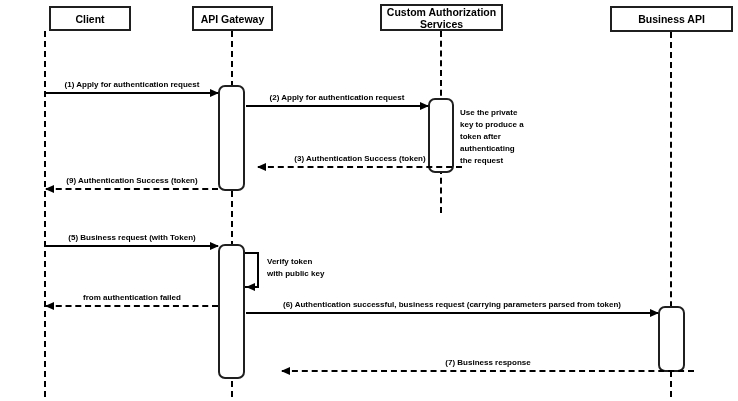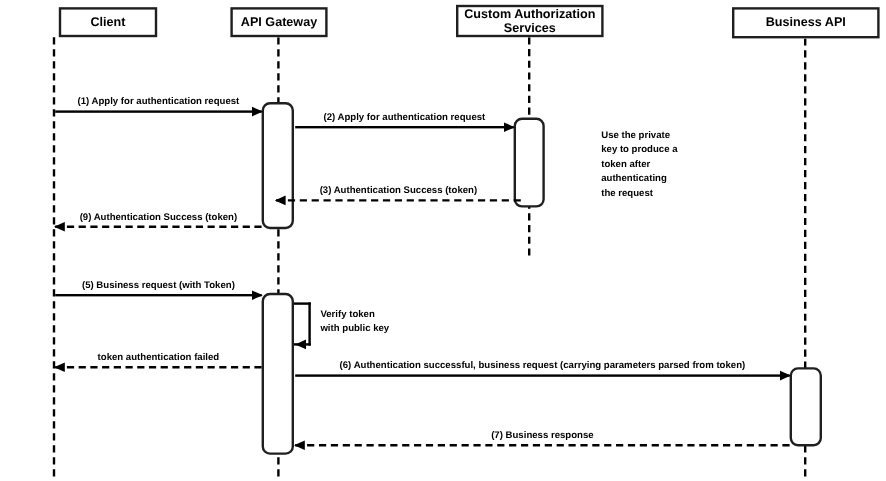--- a/index.html
+++ b/index.html
@@ -87,21 +87,21 @@
     </div>
   </div>
 
   <div class="message" style="left:246px;top:92px;width:182px;">
     <div class="msg-label">(2) Apply for authentication request</div>
     <div class="msg-line solid">
       <span class="head right"></span>
     </div>
   </div>
 
-  <div class="message" style="left:230px;top:153px;width:204px;">
+  <div class="message" style="left:258px;top:153px;width:204px;">
     <div class="msg-label">(3) Authentication Success (token)</div>
     <div class="msg-line dashed">
       <span class="head left"></span>
     </div>
   </div>
 
   <div class="message" style="left:46px;top:175px;width:172px;">
     <div class="msg-label">(9) Authentication Success (token)</div>
     <div class="msg-line dashed">
       <span class="head left"></span>
@@ -109,45 +109,45 @@
   </div>
 
   <div class="message" style="left:46px;top:232px;width:172px;">
     <div class="msg-label">(5) Business request (with Token)</div>
     <div class="msg-line solid">
       <span class="head right"></span>
     </div>
   </div>
 
   <div class="message" style="left:46px;top:292px;width:172px;">
-    <div class="msg-label">token authentication failed</div>
+    <div class="msg-label">from authentication failed</div>
     <div class="msg-line dashed">
       <span class="head left"></span>
     </div>
   </div>
 
   <div class="message" style="left:246px;top:299px;width:412px;">
     <div class="msg-label">(6) Authentication successful, business request (carrying parameters parsed from token)</div>
     <div class="msg-line solid">
       <span class="head right"></span>
     </div>
   </div>
 
-  <div class="message" style="left:246px;top:357px;width:412px;">
+  <div class="message" style="left:246px;top:357px;width:412px;padding-left:36px;">
     <div class="msg-label">(7) Business response</div>
     <div class="msg-line dashed">
       <span class="head left"></span>
     </div>
   </div>
 
 
   <div class="self-loop" style="left:245px;top:252px;width:14px;height:36px;"></div>
   <span class="self-head" style="left:246px;top:283px;"></span>
   <div class="free-label" style="left:267px;top:256px;">Verify token
 with public key</div>
 
-  <div class="free-label" style="left:460px;top:107px;width:86px;margin-left:41px;">Use the private
+  <div class="free-label" style="left:460px;top:107px;width:86px;">Use the private
 key to produce a
 token after
 authenticating
 the request</div>
 
 </div>
 
 </body></html>

